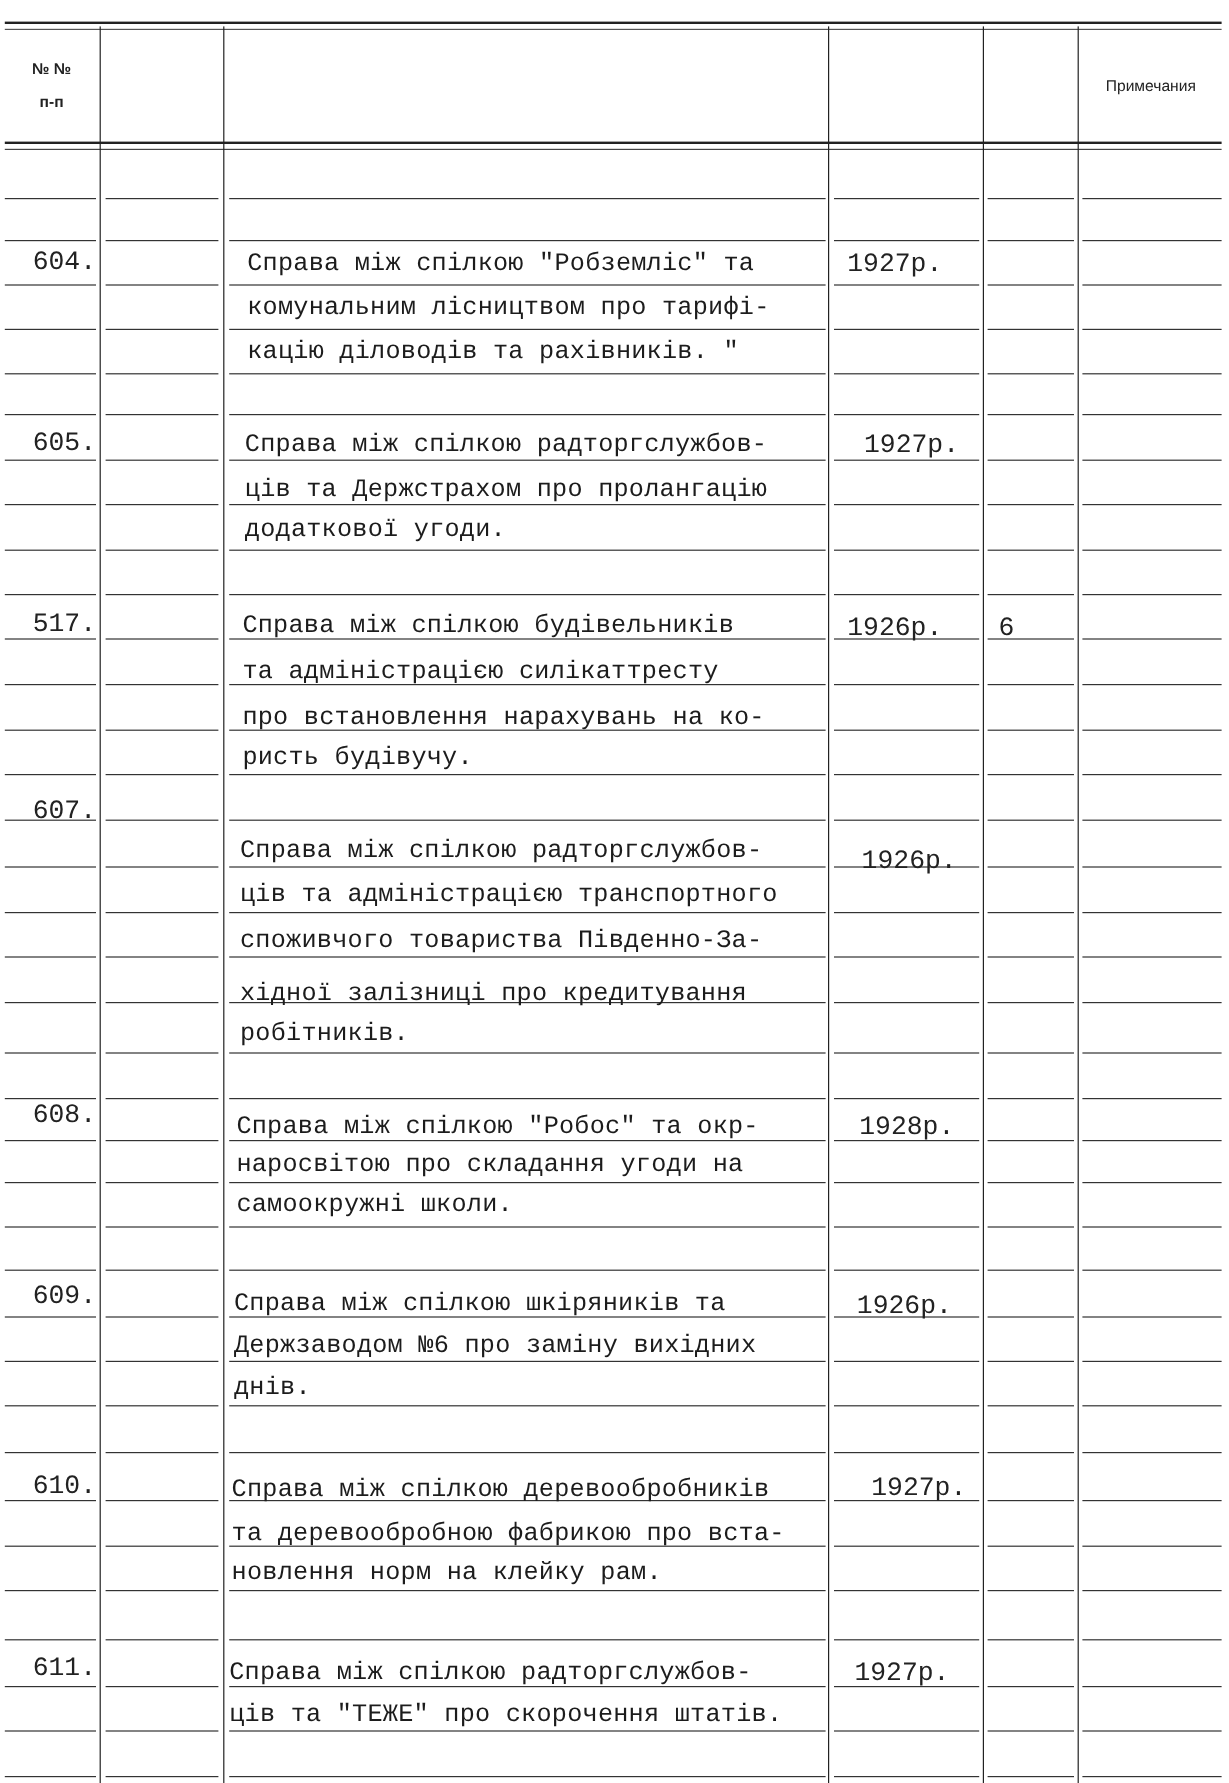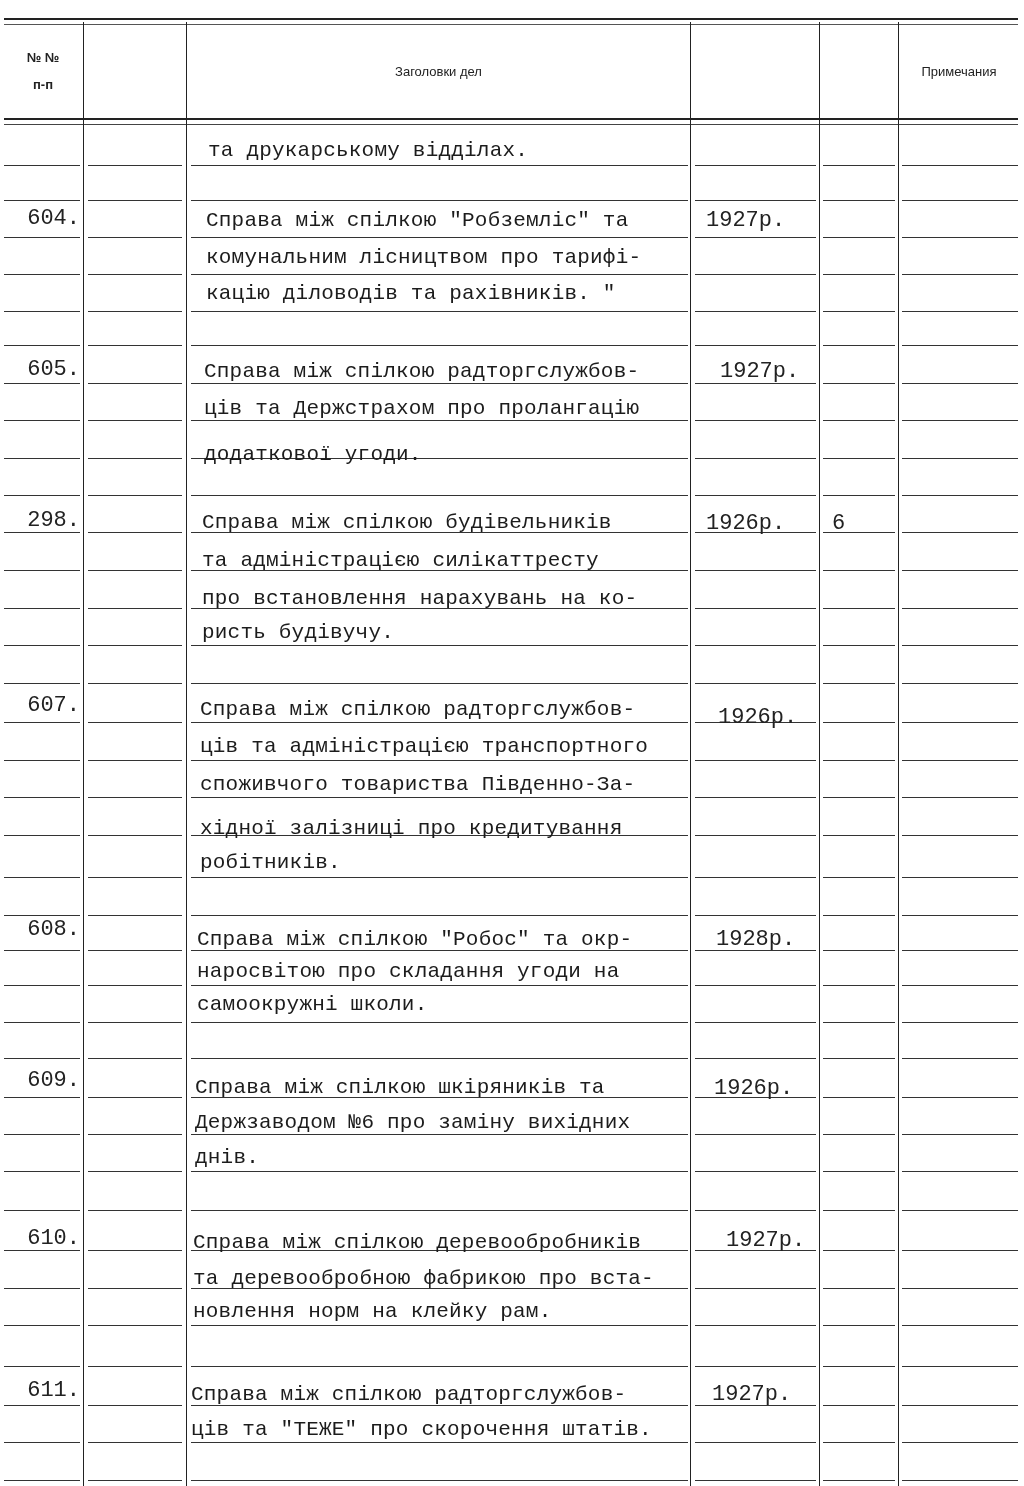--- a/index.html
+++ b/index.html
@@ -29,23 +29,20 @@
 
   <div class="vline" style="left:83px"></div>
   <div class="vline" style="left:186px"></div>
   <div class="vline" style="left:690px"></div>
   <div class="vline" style="left:819px"></div>
   <div class="vline" style="left:898px"></div>
 
   <div class="head" style="left:4px;width:78px;flex-direction:column;">
     <span style="font-weight:bold">№  №</span>
     <span style="margin-top:12px;font-weight:bold">п-п</span>
-  </div>
-  <div class="head" style="left:187px;width:503px;">
-    <span>Заголовки  дел</span>
   </div>
   <div class="head" style="left:899px;width:120px;">
     <span>Примечания</span>
   </div>
 
   <div id="rules">
       <div class="hrule" style="left: 4px; top: 165px; width: 76px;"></div>
       <div class="hrule" style="left: 88px; top: 165px; width: 94px;"></div>
       <div class="hrule" style="left: 191px; top: 165px; width: 497px;"></div>
       <div class="hrule" style="left: 695px; top: 165px; width: 121px;"></div>
@@ -256,50 +253,49 @@
       <div class="hrule" style="left: 823px; top: 1442px; width: 72px;"></div>
       <div class="hrule" style="left: 902px; top: 1442px; width: 116px;"></div>
       <div class="hrule" style="left: 4px; top: 1480px; width: 76px;"></div>
       <div class="hrule" style="left: 88px; top: 1480px; width: 94px;"></div>
       <div class="hrule" style="left: 191px; top: 1480px; width: 497px;"></div>
       <div class="hrule" style="left: 695px; top: 1480px; width: 121px;"></div>
       <div class="hrule" style="left: 823px; top: 1480px; width: 72px;"></div>
       <div class="hrule" style="left: 902px; top: 1480px; width: 116px;"></div>
     </div>
 
-  <div class="title" style="left:208px;top:136px;">та друкарському відділах.</div>
 
   <div>
     <div class="num" style="top:206px">604.</div>
     <div class="title" style="left:206px;top:206px">Справа між спілкою "Робземліс" та</div>
     <div class="title" style="left:206px;top:243px">комунальним лісництвом про тарифі-</div>
     <div class="title" style="left:206px;top:279px">кацію діловодів та рахівників.  "</div>
     <div class="date" style="top:208px">1927р.</div>
   </div>
 
   <div>
     <div class="num" style="top:357px">605.</div>
     <div class="title" style="left:204px;top:357px">Справа між спілкою радторгслужбов-</div>
     <div class="title" style="left:204px;top:394px">ців та Держстрахом про пролангацію</div>
-    <div class="title" style="left:204px;top:440px">додаткової угоди.</div>
+    <div class="title" style="left:204px;top:428px">додаткової угоди.</div>
     <div class="date" style="top:359px;left:720px">1927р.</div>
   </div>
 
   <div>
-    <div class="num" style="top:508px">298.</div>
+    <div class="num" style="top:508px">517.</div>
     <div class="title" style="left:202px;top:508px">Справа між спілкою будівельників</div>
     <div class="title" style="left:202px;top:546px">та адміністрацією силікаттресту</div>
     <div class="title" style="left:202px;top:584px">про встановлення нарахувань на ко-</div>
     <div class="title" style="left:202px;top:618px">ристь будівучу.</div>
     <div class="date" style="top:511px">1926р.</div>
     <div class="count" style="top:511px">6</div>
   </div>
 
   <div>
-    <div class="num" style="top:693px">607.</div>
+    <div class="num" style="top:664px">607.</div>
     <div class="title" style="left:200px;top:695px">Справа між спілкою радторгслужбов-</div>
     <div class="title" style="left:200px;top:732px">ців та адміністрацією транспортного</div>
     <div class="title" style="left:200px;top:770px">споживчого товариства Південно-За-</div>
     <div class="title" style="left:200px;top:814px">хідної залізниці про кредитування</div>
     <div class="title" style="left:200px;top:848px">робітників.</div>
     <div class="date" style="top:705px;left:718px">1926р.</div>
   </div>
 
   <div>
     <div class="num" style="top:917px">608.</div>

